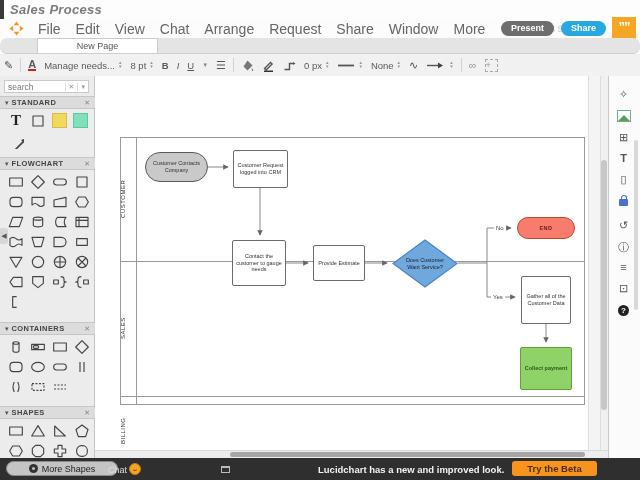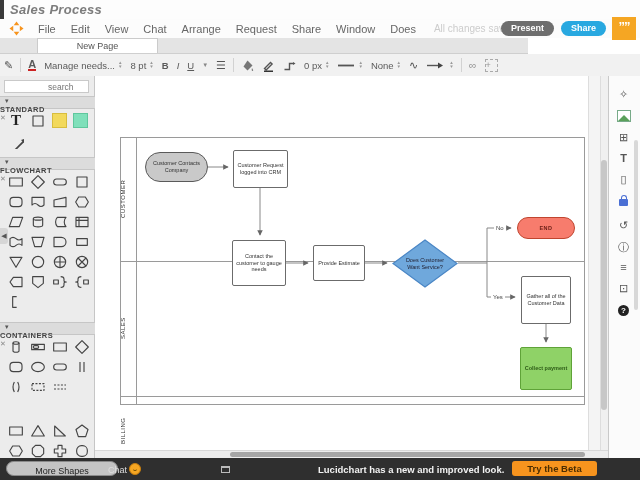--- a/index.html
+++ b/index.html
@@ -6,50 +6,50 @@
   #root{position:relative;width:640px;height:480px;background:#fff;overflow:hidden;
         font-family:"Liberation Sans",sans-serif;-webkit-font-smoothing:antialiased;}
   .abs{position:absolute;}
   
   #titlebar{left:0;top:0;width:640px;height:19px;background:#fdfdfd;}
   #title{left:10px;top:2px;font-size:13px;font-weight:bold;font-style:italic;color:#7d7d7d;letter-spacing:.3px;}
   #edge-sliver{left:0;top:0;width:4px;height:19px;background:#3a3a3a;}
   #menubar{left:0;top:19px;width:640px;height:19px;background:#fcfcfc;display:flex;align-items:center;}
   #logo{margin-left:9px;width:15px;height:15px;flex:0 0 auto;}
   #menus{display:flex;gap:15px;margin-left:14px;}
-  .mitem{font-size:11px;color:#666;cursor:default;}
+  .mitem{font-size:14px;color:#666;cursor:default;}
   #saved{font-size:10px;color:#ccc;margin-left:18px;}
   #topbtns{position:absolute;right:34px;top:21px;display:flex;gap:7px;align-items:center;}
   .pill{height:15px;line-height:15px;padding:0 10px;border-radius:9px;font-size:9px;font-weight:bold;color:#fff;background:#6e6e6e;}
   .pill.blue{background:#28a8e0;}
   #quotebox{right:4px;top:17px;width:24px;height:23px;background:#f5a623;color:#fff;font-size:13px;font-weight:bold;
             text-align:center;line-height:20px;letter-spacing:-1px;}
-  #tabbar{left:0;top:38px;width:528px;height:15px;background:#e4e4e4;border-bottom:1px solid #cfcfcf;}
+  #tabbar{left:0;top:38px;width:640px;height:15px;background:#e4e4e4;border-bottom:1px solid #cfcfcf;border-radius:7px;}
   #tab-active{left:37px;top:0;width:121px;height:15px;background:#fff;border:1px solid #cbcbcb;border-bottom:none;
               box-sizing:border-box;font-size:9px;color:#555;text-align:center;line-height:14px;}
   
   #toolbar{left:0;top:54px;width:640px;height:22px;background:#f1f1f1;border-bottom:1px solid #d4d4d4;
            display:flex;align-items:center;font-size:9.5px;color:#5a5a5a;}
   .tb{margin:0 4px;display:flex;align-items:center;gap:2px;white-space:nowrap;}
   .tdiv{width:1px;height:14px;background:#d2d2d2;margin:0 3px;}
   .stepper{display:flex;flex-direction:column;line-height:4px;font-size:4.5px;color:#999;margin-left:1px;}
   .tico{font-size:11px;color:#555;}
   .fontA{font-size:11px;font-weight:bold;border-bottom:2px solid #c22;line-height:10px;}
   .bi{font-weight:bold;} .it{font-style:italic;} .un{text-decoration:underline;}
   .tsvg{width:13px;height:13px;stroke:#555;fill:none;stroke-width:1.4;}
   .addbox{width:11px;height:11px;border:1px dashed #aaa;color:#999;font-size:9px;line-height:10px;text-align:center;}
   
   #leftpanel{left:0;top:76px;width:95px;height:382px;background:#ececec;border-right:1px solid #c6c6c6;box-sizing:border-box;}
   #searchwrap{position:absolute;left:4px;top:4px;width:85px;height:13px;background:#fff;border:1px solid #c9c9c9;
               display:flex;align-items:center;box-sizing:border-box;}
   #searchwrap input{flex:1;border:none;outline:none;font-size:8.5px;color:#555;padding:0 0 0 3px;width:50px;
-                    font-family:"Liberation Sans",sans-serif;background:transparent;margin-left:40px;}
+                    font-family:"Liberation Sans",sans-serif;background:transparent;}
   .mini{font-size:7px;color:#999;padding:0 3px;border-left:1px solid #ddd;}
   .sec-h{position:absolute;left:0;width:95px;height:13px;background:#dcdcdc;border-top:1px solid #c6c6c6;
-         border-bottom:1px solid #c6c6c6;display:flex;align-items:flex-start;box-sizing:border-box;flex-direction:column;}
+         border-bottom:1px solid #c6c6c6;display:flex;align-items:center;box-sizing:border-box;}
   .caret{font-size:7px;color:#555;margin:0 3px 0 5px;}
   .sec-t{font-size:7.5px;font-weight:bold;color:#444;letter-spacing:.4px;flex:1;}
   .sec-x{font-size:7px;color:#888;margin-right:5px;}
   .grid{position:absolute;left:5px;width:88px;display:flex;flex-wrap:wrap;}
   .grid svg.lib{width:16px;height:16px;margin:2px 3px;stroke:#444;fill:none;stroke-width:1.7;stroke-linejoin:round;}
   .std-t{font-size:15px;font-weight:bold;color:#222;width:16px;text-align:center;margin:1px 3px;
          font-family:"Liberation Serif",serif;}
   .stdnote{width:15px;height:15px;margin:2px 3px;background:#f2d95c;border:1px solid #d8bd3e;box-sizing:border-box;}
   .stdteal{width:15px;height:15px;margin:2px 3px;background:#7fe0ba;border:1px solid #5fc79d;box-sizing:border-box;}
   #collapse{left:0;top:228px;width:8px;height:16px;background:#d6d6d6;color:#555;font-size:7px;line-height:16px;
@@ -85,21 +85,21 @@
   .lockic{display:inline-block;width:9px;height:7px;background:#4a6fd4;border-radius:1px;position:relative;margin-top:5px;}
   .lockic:before{content:'';position:absolute;left:1.5px;top:-4px;width:4px;height:4px;border:1.5px solid #4a6fd4;
                  border-bottom:none;border-radius:3px 3px 0 0;}
   .helpic{display:inline-block;width:11px;height:11px;background:#222;color:#fff;border-radius:50%;
           font-size:8px;font-weight:bold;line-height:11px;}
   #rscroll{left:634px;top:140px;width:4px;height:170px;background:#d8d8d8;border-radius:2px;}
   
   #bottombar{left:0;top:458px;width:640px;height:22px;background:#2f2f2f;}
   #moreshapes{left:6px;top:461px;width:112px;height:15px;background:#c4c4c4;border:1px solid #8a8a8a;border-radius:8px;
               box-sizing:border-box;display:flex;align-items:center;justify-content:center;gap:4px;
-              font-size:9px;color:#222;flex-direction:column;}
+              font-size:9px;color:#222;}
   .gearic{width:9px;height:9px;border-radius:50%;background:#333;position:relative;}
   .gearic:after{content:'';position:absolute;left:3px;top:3px;width:3px;height:3px;border-radius:50%;background:#c4c4c4;}
   #chatlbl{left:108px;top:465px;font-size:9px;color:#ddd;}
   #chatic{left:129px;top:463px;width:12px;height:12px;border-radius:50%;background:#f5a623;border:1px solid #c97f0e;box-sizing:border-box;}
   #chatic:after{content:'';position:absolute;left:3px;top:4px;width:4px;height:2px;border-bottom:1.5px solid #6b4a00;border-radius:0 0 3px 3px;}
   #winic{left:221px;top:466px;width:9px;height:7px;border:1px solid #bbb;border-top:2.5px solid #bbb;box-sizing:border-box;}
   #notice{left:318px;top:464px;font-size:9.5px;color:#f2f2f2;font-weight:bold;}
   #betabtn{left:512px;top:461px;width:85px;height:15px;background:#f7941e;border-radius:3px;color:#4d2e00;
            font-size:9.5px;font-weight:bold;text-align:center;line-height:15px;}
 </style>
@@ -251,21 +251,21 @@
     </svg>
     <div id="menus">
         <span class="mitem">File</span>
         <span class="mitem">Edit</span>
         <span class="mitem">View</span>
         <span class="mitem">Chat</span>
         <span class="mitem">Arrange</span>
         <span class="mitem">Request</span>
         <span class="mitem">Share</span>
         <span class="mitem">Window</span>
-        <span class="mitem">Does</span>
+        <span class="mitem">More</span>
       </div>
     <span id="saved">All changes saved</span>
   </div>
   <div id="topbtns">
     <span class="pill">Present</span>
     <span class="pill blue">Share</span>
   </div>
   <div class="abs" id="quotebox">””</div>
 
   <div class="abs" id="tabbar">
@@ -489,20 +489,25 @@
           <use href="#sy-parens"></use>
         </svg>
         <svg class="lib">
           <use href="#sy-dashedr"></use>
         </svg>
         <svg class="lib">
           <use href="#sy-dashedl"></use>
         </svg>
       </div>
 
+    <div class="sec-h" style="top:330px">
+      <span class="caret">▾</span>
+      <span class="sec-t">SHAPES</span>
+      <span class="sec-x">✕</span>
+    </div>
     <div class="grid" style="top:345px">
         <svg class="lib">
           <use href="#sy-rect"></use>
         </svg>
         <svg class="lib">
           <use href="#sy-tri"></use>
         </svg>
         <svg class="lib">
           <use href="#sy-rtri"></use>
         </svg>

